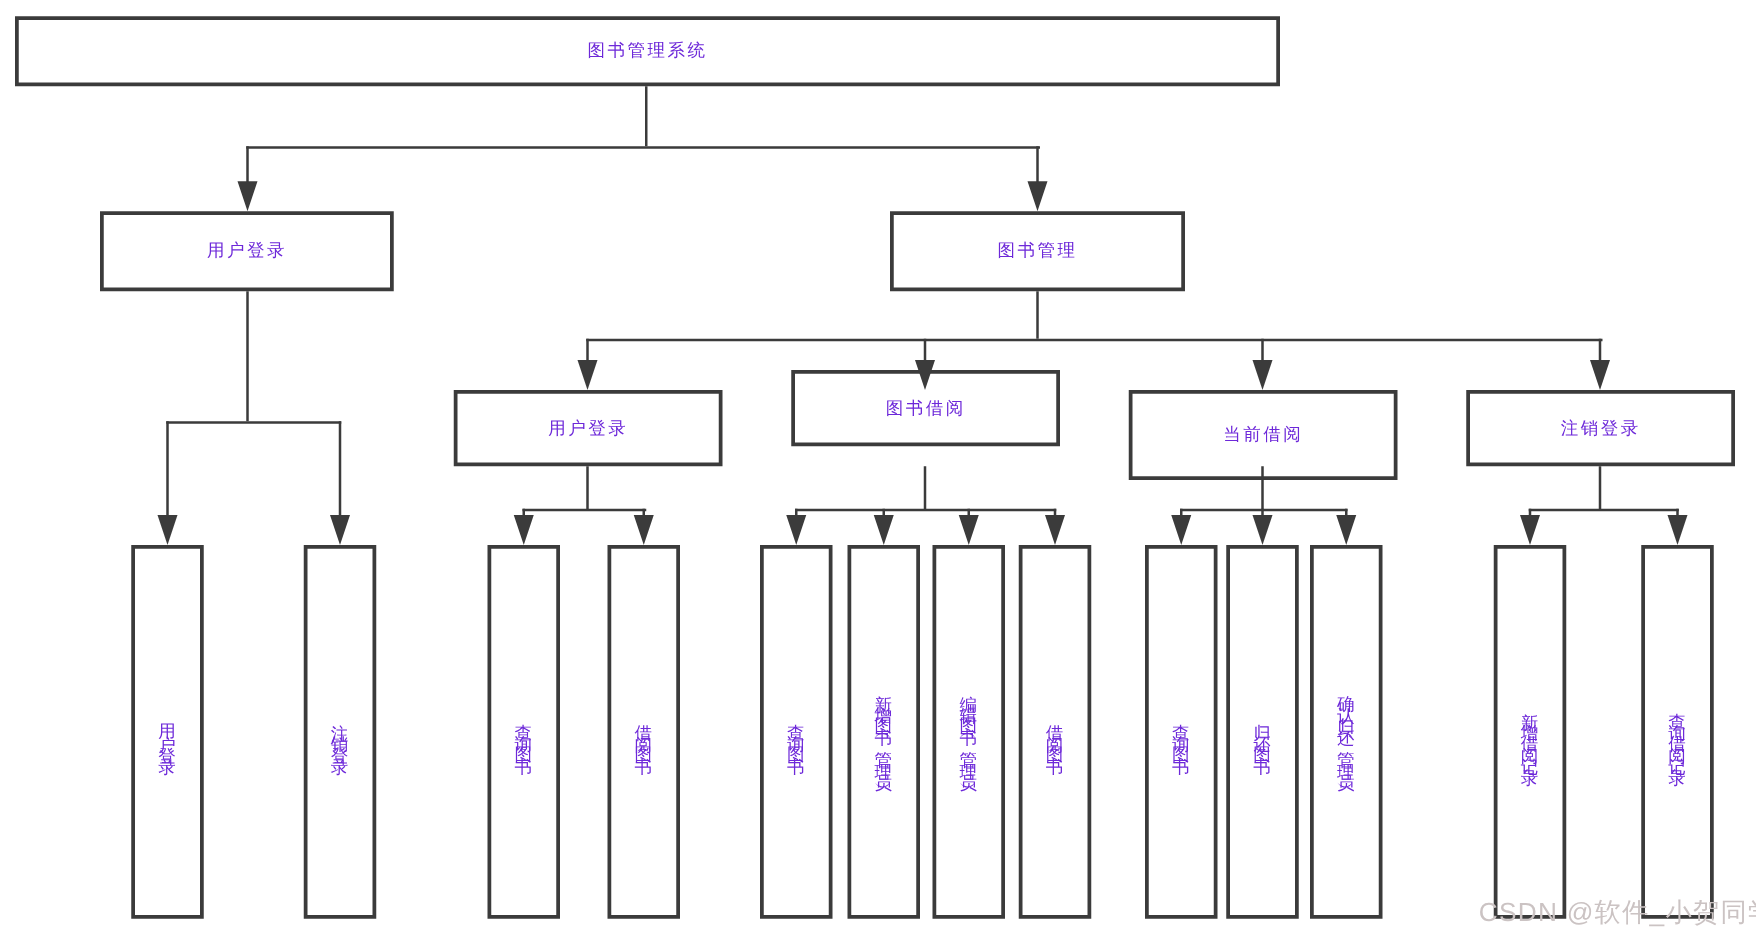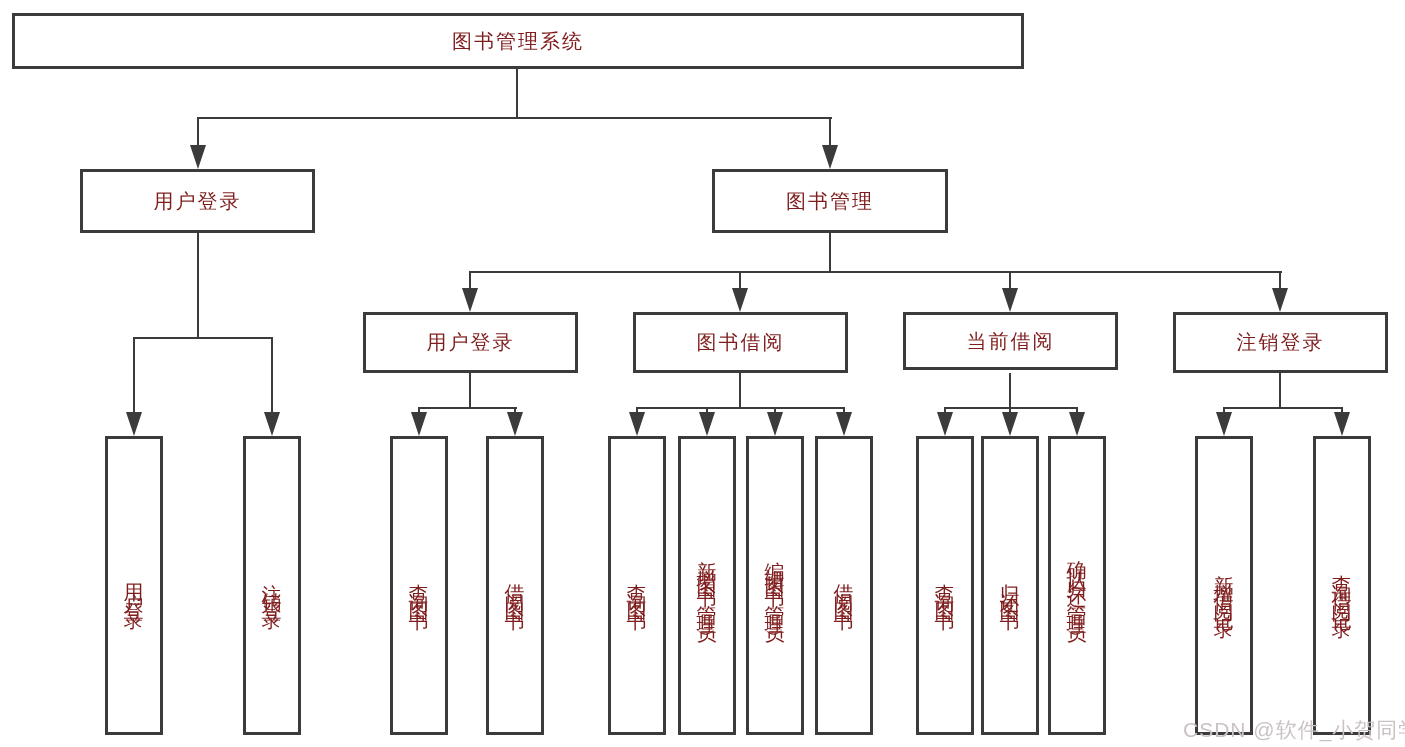--- a/index.html
+++ b/index.html
@@ -4,21 +4,21 @@
 <style>
   html,body { margin:0; padding:0; background:#ffffff; }
   .canvas {
     position:relative; width:1405px; height:747px; background:#ffffff;
     font-family:"Liberation Sans","DejaVu Sans",sans-serif; overflow:hidden;
   }
   .box {
     position:absolute; box-sizing:border-box;
     border:3px solid #3b3b3b; background:#ffffff;
     display:flex; align-items:center; justify-content:center;
-    color:#7f1d1d; font-size:20px; letter-spacing:2px;
+    color:#6d28d9; font-size:14px; letter-spacing:2px;
   }
   .box.v span {
     writing-mode:vertical-rl; text-orientation:mixed;
     letter-spacing:9px; line-height:1; white-space:nowrap;
   }
   .ln { position:absolute; background:#3b3b3b; }
   .arrow {
     position:absolute; width:0; height:0;
     border-left:8px solid transparent; border-right:8px solid transparent;
     border-top:24px solid #3b3b3b;
@@ -42,25 +42,25 @@
   </div>
 
   <div class="box" style="left:712px; top:169px; width:236px; height:64px;">
     <span>图书管理</span>
   </div>
 
   <div class="box" style="left:363px; top:312px; width:215px; height:61px;">
     <span>用户登录</span>
   </div>
 
-  <div class="box" style="left:633px; top:312px; width:215px; height:61px;">
+  <div class="box" style="left:633px; top:296px; width:215px; height:61px;">
     <span>图书借阅</span>
   </div>
 
-  <div class="box" style="left:903px; top:312px; width:215px; height:58px;">
+  <div class="box" style="left:903px; top:312px; width:215px; height:72px;">
     <span>当前借阅</span>
   </div>
 
   <div class="box" style="left:1173px; top:312px; width:215px; height:61px;">
     <span>注销登录</span>
   </div>
 
   <div class="box v" style="left:105px; top:436px; width:58px; height:299px;">
     <span>用户登录</span>
   </div>

